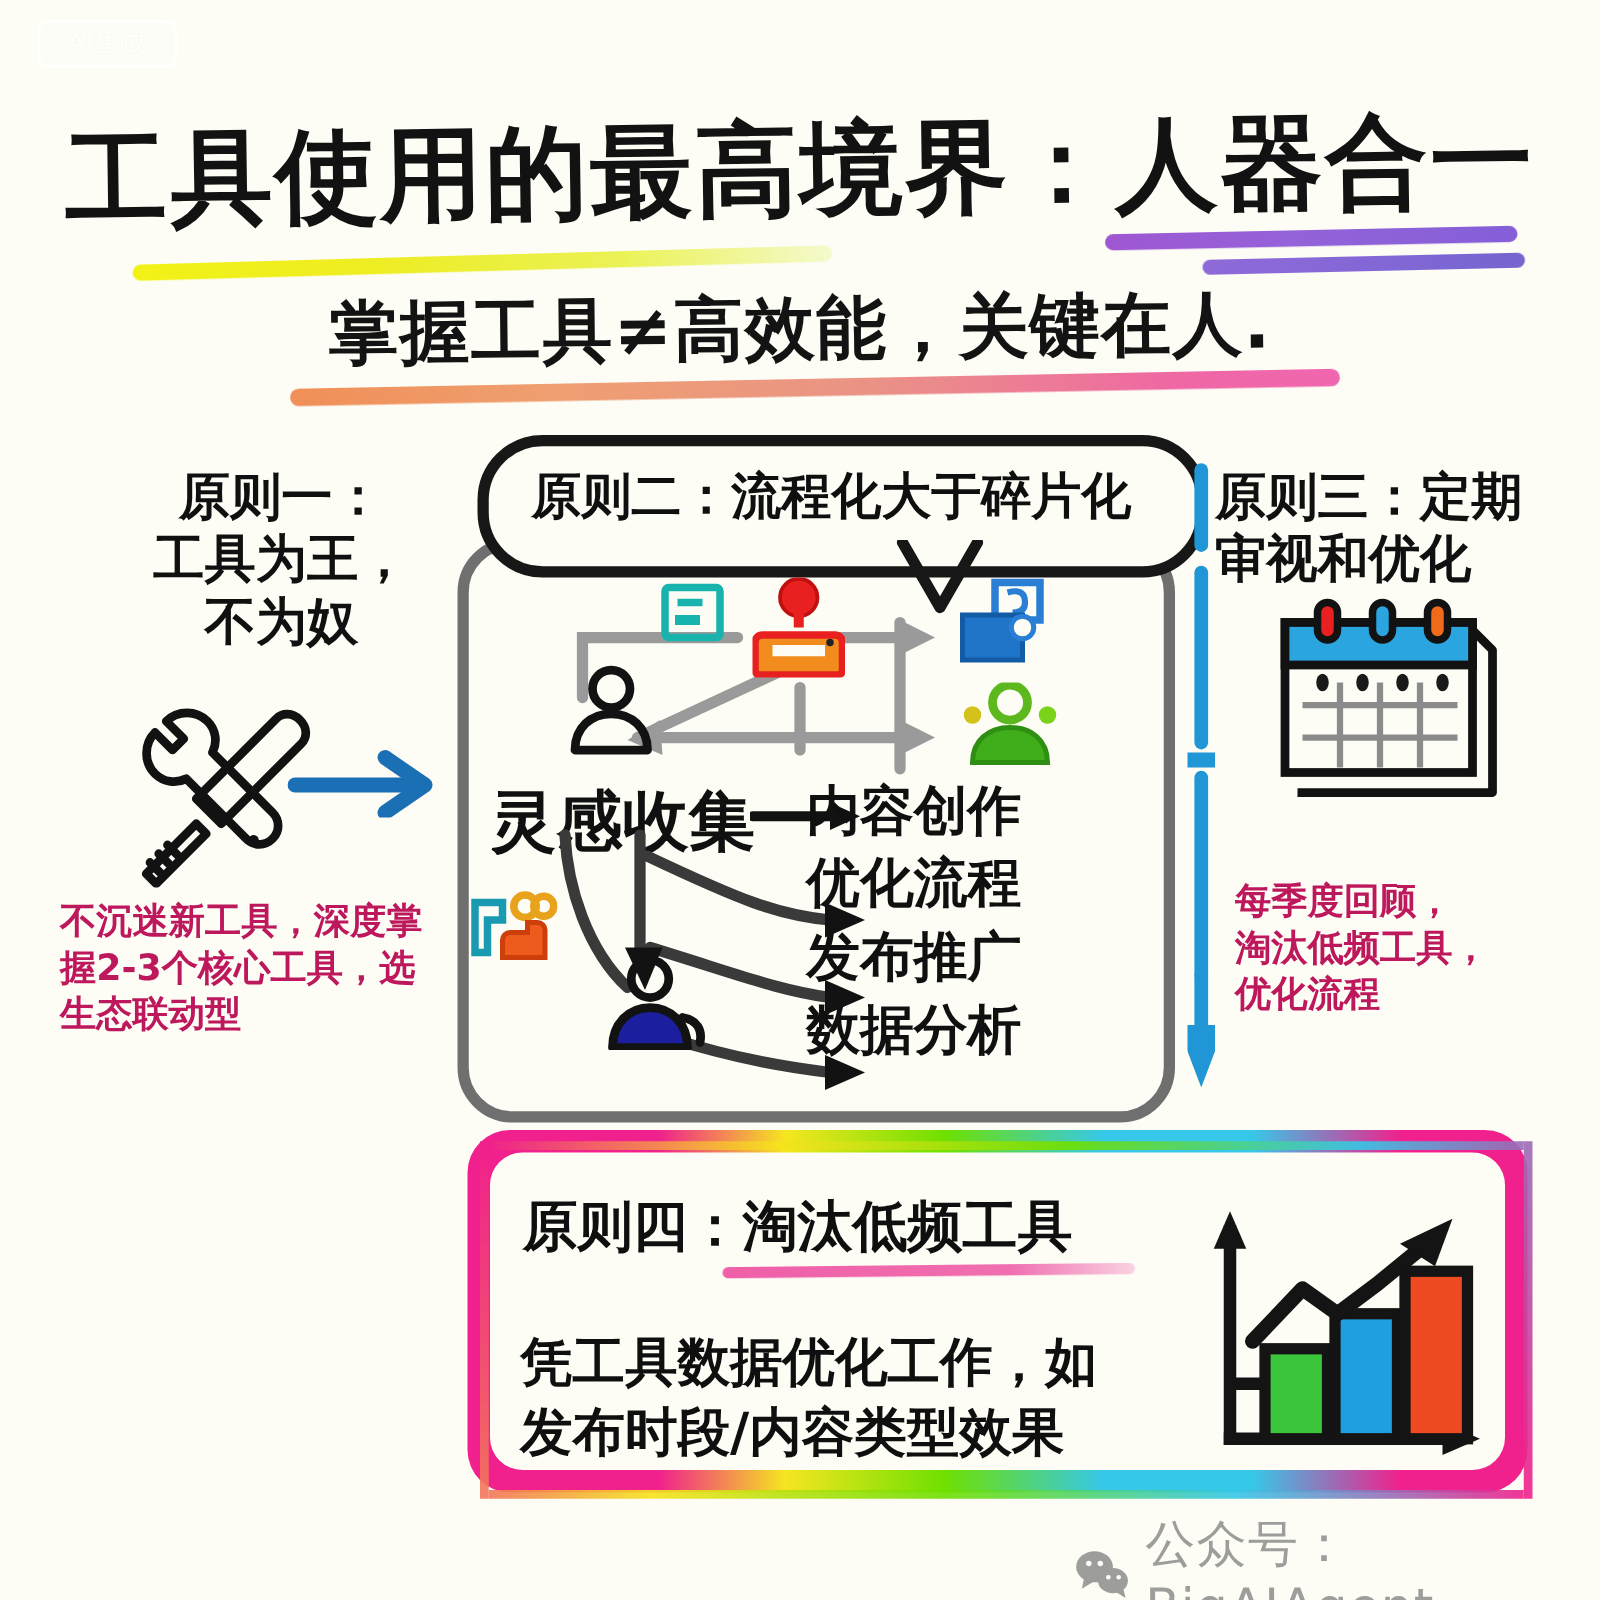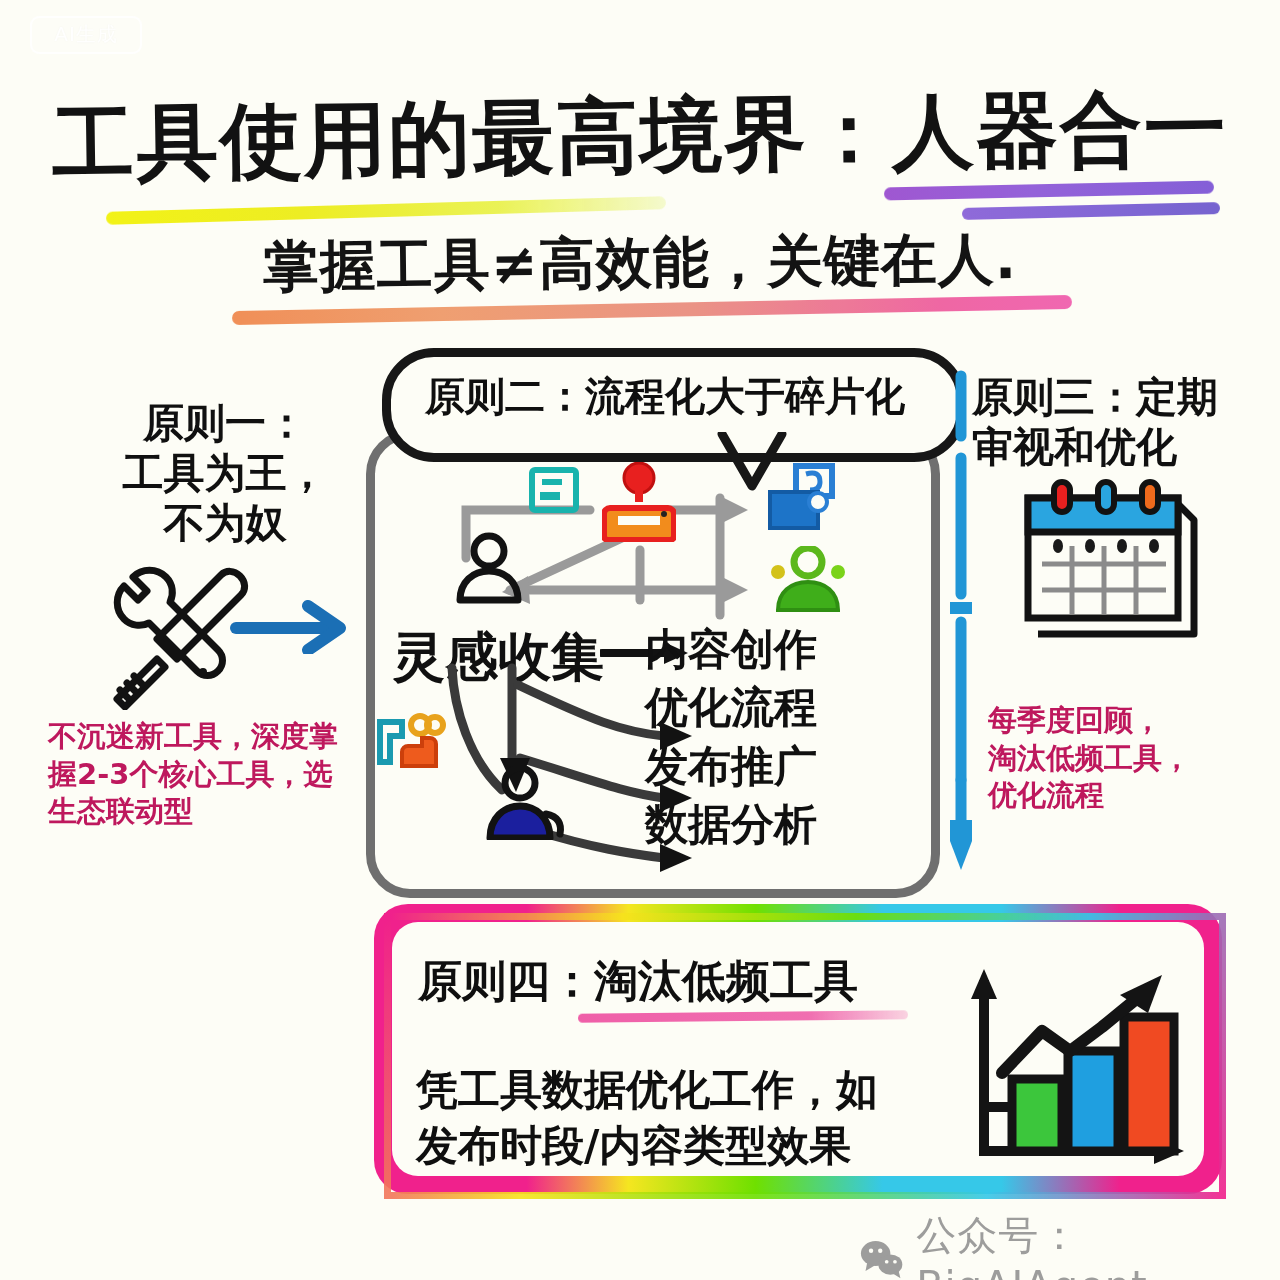--- a/index.html
+++ b/index.html
@@ -72,21 +72,21 @@
   }
 
   
   .colhead{
     font-size:41px;font-weight:bold;line-height:1.22;color:#101010;
   }
   .colbody{
     font-size:29px;font-weight:bold;line-height:1.30;color:#be185d;
   }
 
-  #p1-head{left:80px;top:372px;width:290px;text-align:center;margin-top:26px;}
+  #p1-head{left:80px;top:372px;width:290px;text-align:center;}
   #p1-body{left:48px;top:718px;width:300px;text-align:left;}
 
   #p3-head{left:972px;top:372px;width:300px;}
   #p3-body{left:988px;top:702px;width:292px;}
 
   
   .tools{left:100px;top:560px;width:170px;height:150px;}
 
   
   .bluearrow{left:230px;top:598px;width:130px;height:56px;}

